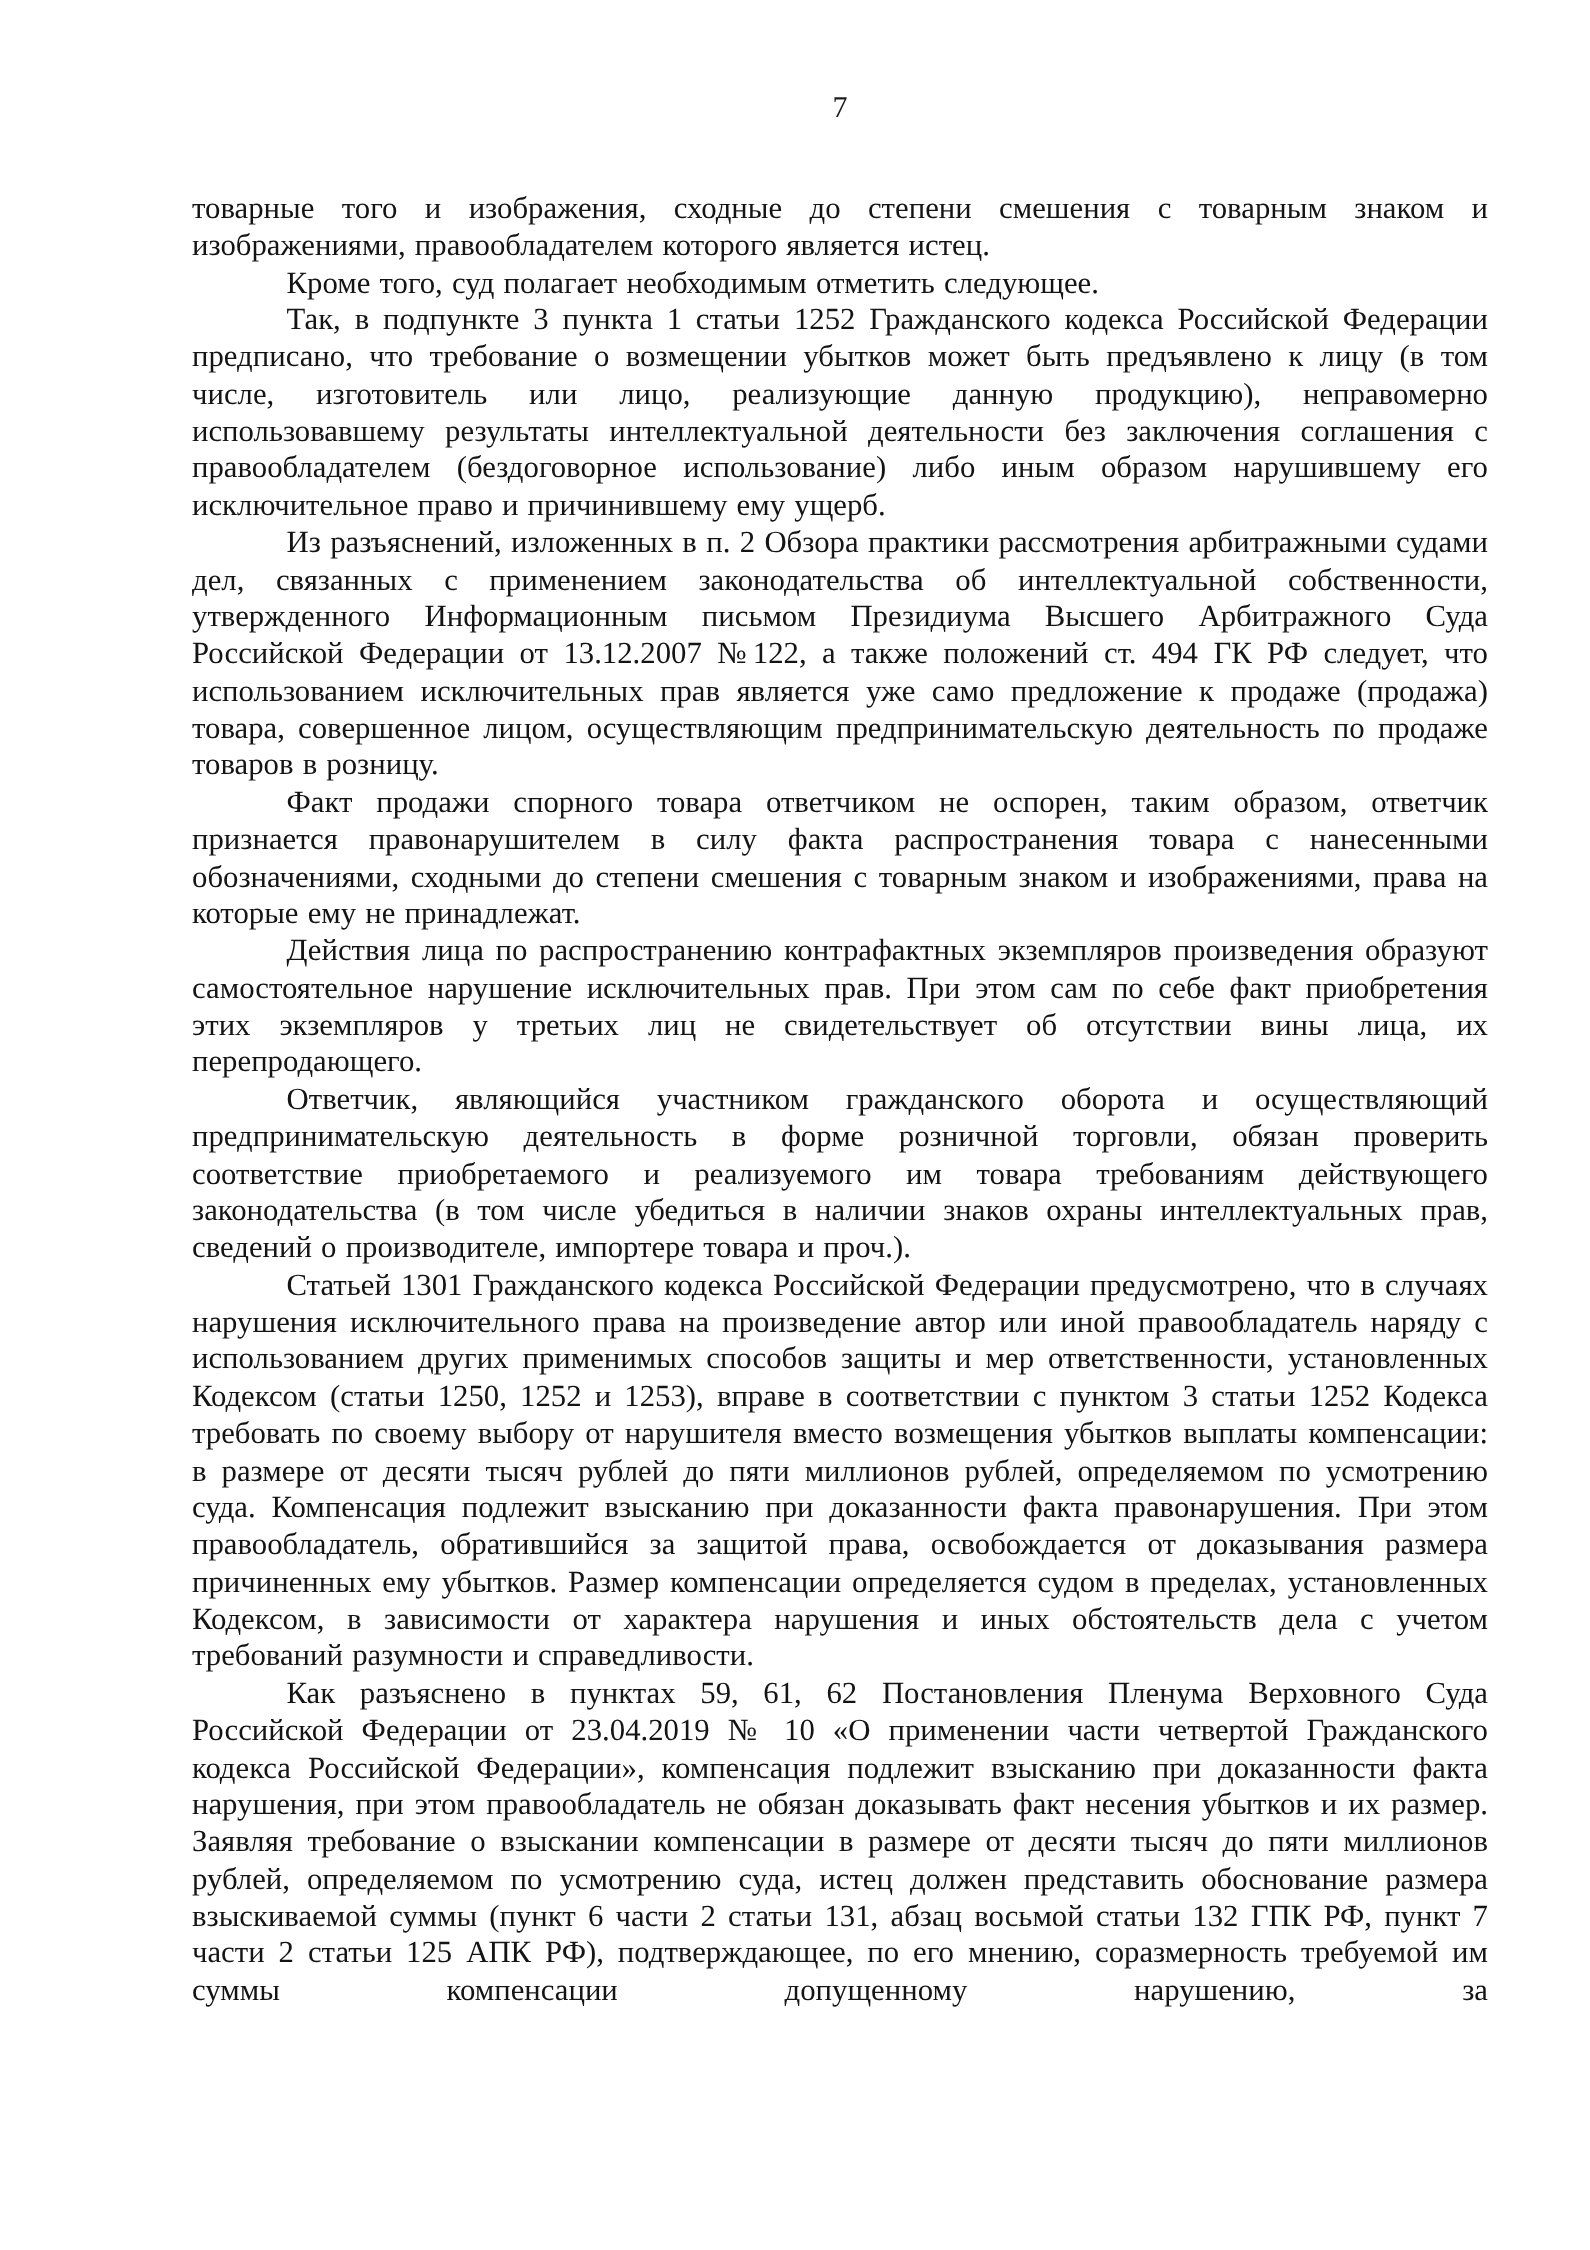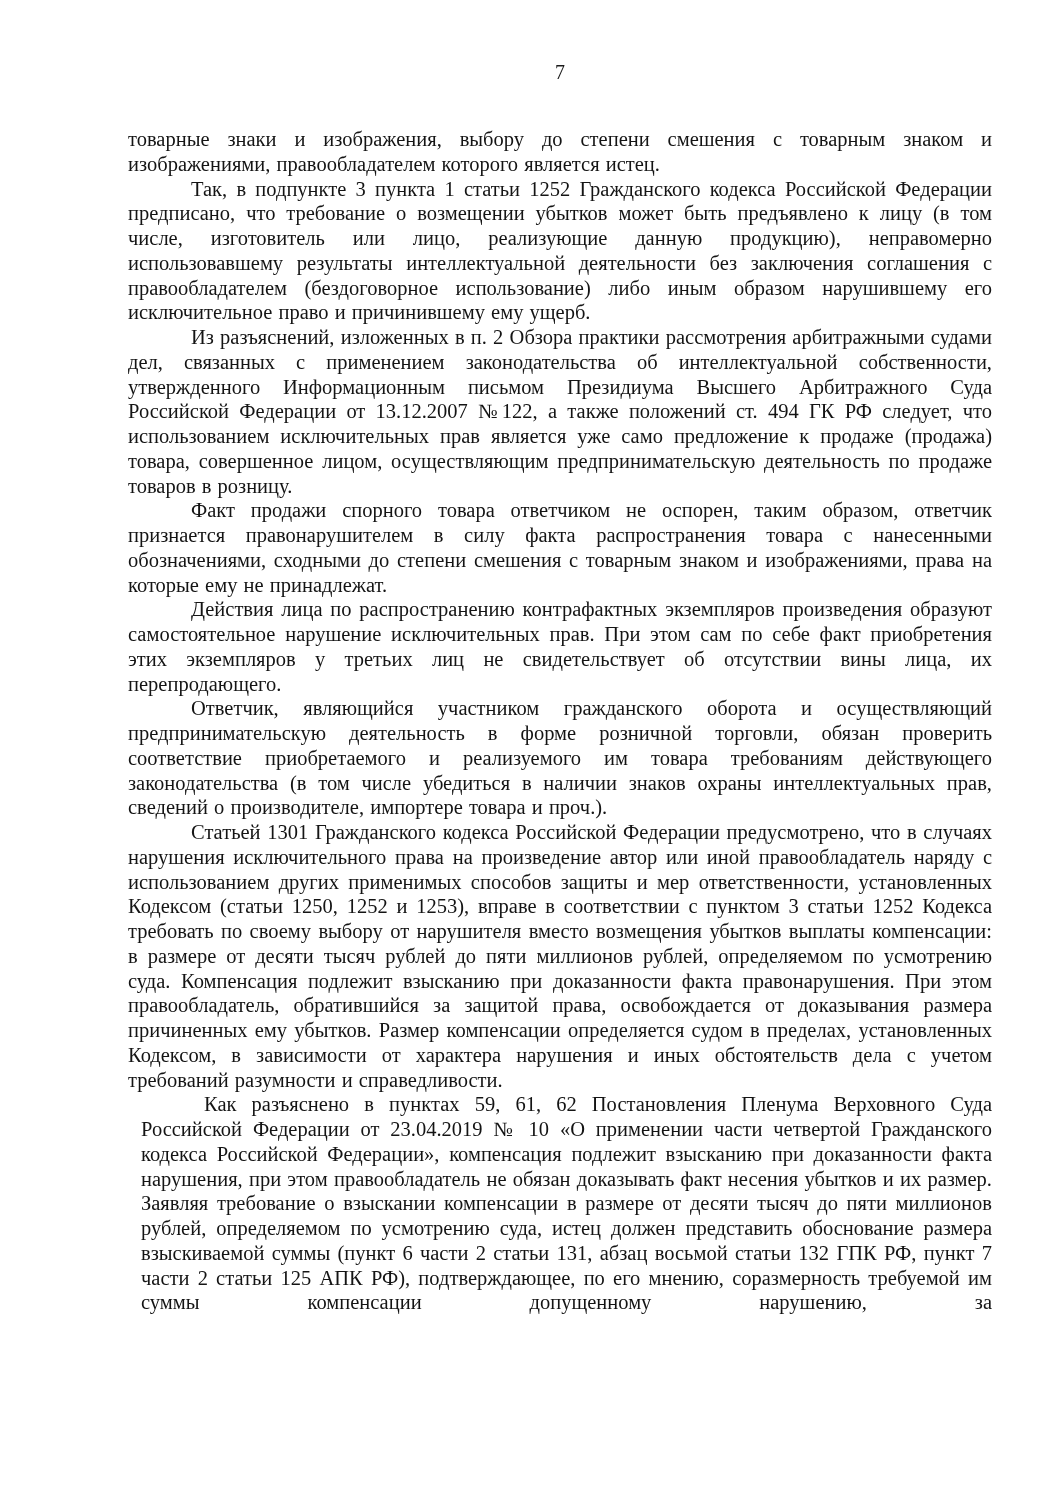--- a/index.html
+++ b/index.html
@@ -43,31 +43,31 @@
     margin: 0;
     padding: 0;
     text-indent: 63px;
     word-spacing: 1px;
   }
   .body-text p.no-indent {
     text-indent: 0;
   }
   .body-text p.justify-last {
     text-align-last: justify;
-    margin-left: 13px;
   }
 </style>
 </head>
 <body>
 
 <div class="page">
   <div class="page-number">7</div>
 
   <div class="body-text">
-    <p class="no-indent">товарные знаки и изображения, выбору до степени смешения с товарным знаком и изображениями, правообладателем которого является истец.</p>
+    <p class="no-indent">товарные того и изображения, сходные до степени смешения с товарным знаком и изображениями, правообладателем которого является истец.</p>
+    <p>Кроме того, суд полагает необходимым отметить следующее.</p>
     <p>Так, в подпункте 3 пункта 1 статьи 1252 Гражданского кодекса Российской Федерации предписано, что требование о возмещении убытков может быть предъявлено к лицу (в том числе, изготовитель или лицо, реализующие данную продукцию), неправомерно использовавшему результаты интеллектуальной деятельности без заключения соглашения с правообладателем (бездоговорное использование) либо иным образом нарушившему его исключительное право и причинившему ему ущерб.</p>
     <p>Из разъяснений, изложенных в п. 2 Обзора практики рассмотрения арбитражными судами дел, связанных с применением законодательства об интеллектуальной собственности, утвержденного Информационным письмом Президиума Высшего Арбитражного Суда Российской Федерации от 13.12.2007 №122, а также положений ст. 494 ГК РФ следует, что использованием исключительных прав является уже само предложение к продаже (продажа) товара, совершенное лицом, осуществляющим предпринимательскую деятельность по продаже товаров в розницу.</p>
     <p>Факт продажи спорного товара ответчиком не оспорен, таким образом, ответчик признается правонарушителем в силу факта распространения товара с нанесенными обозначениями, сходными до степени смешения с товарным знаком и изображениями, права на которые ему не принадлежат.</p>
     <p>Действия лица по распространению контрафактных экземпляров произведения образуют самостоятельное нарушение исключительных прав. При этом сам по себе факт приобретения этих экземпляров у третьих лиц не свидетельствует об отсутствии вины лица, их перепродающего.</p>
     <p>Ответчик, являющийся участником гражданского оборота и осуществляющий предпринимательскую деятельность в форме розничной торговли, обязан проверить соответствие приобретаемого и реализуемого им товара требованиям действующего законодательства (в том числе убедиться в наличии знаков охраны интеллектуальных прав, сведений о производителе, импортере товара и проч.).</p>
     <p>Статьей 1301 Гражданского кодекса Российской Федерации предусмотрено, что в случаях нарушения исключительного права на произведение автор или иной правообладатель наряду с использованием других применимых способов защиты и мер ответственности, установленных Кодексом (статьи 1250, 1252 и 1253), вправе в соответствии с пунктом 3 статьи 1252 Кодекса требовать по своему выбору от нарушителя вместо возмещения убытков выплаты компенсации: в размере от десяти тысяч рублей до пяти миллионов рублей, определяемом по усмотрению суда. Компенсация подлежит взысканию при доказанности факта правонарушения. При этом правообладатель, обратившийся за защитой права, освобождается от доказывания размера причиненных ему убытков. Размер компенсации определяется судом в пределах, установленных Кодексом, в зависимости от характера нарушения и иных обстоятельств дела с учетом требований разумности и справедливости.</p>
     <p class="justify-last">Как разъяснено в пунктах 59, 61, 62 Постановления Пленума Верховного Суда Российской Федерации от 23.04.2019 № 10 «О применении части четвертой Гражданского кодекса Российской Федерации», компенсация подлежит взысканию при доказанности факта нарушения, при этом правообладатель не обязан доказывать факт несения убытков и их размер. Заявляя требование о взыскании компенсации в размере от десяти тысяч до пяти миллионов рублей, определяемом по усмотрению суда, истец должен представить обоснование размера взыскиваемой суммы (пункт 6 части 2 статьи 131, абзац восьмой статьи 132 ГПК РФ, пункт 7 части 2 статьи 125 АПК РФ), подтверждающее, по его мнению, соразмерность требуемой им суммы компенсации допущенному нарушению, за</p>
   </div>
 </div>
 

